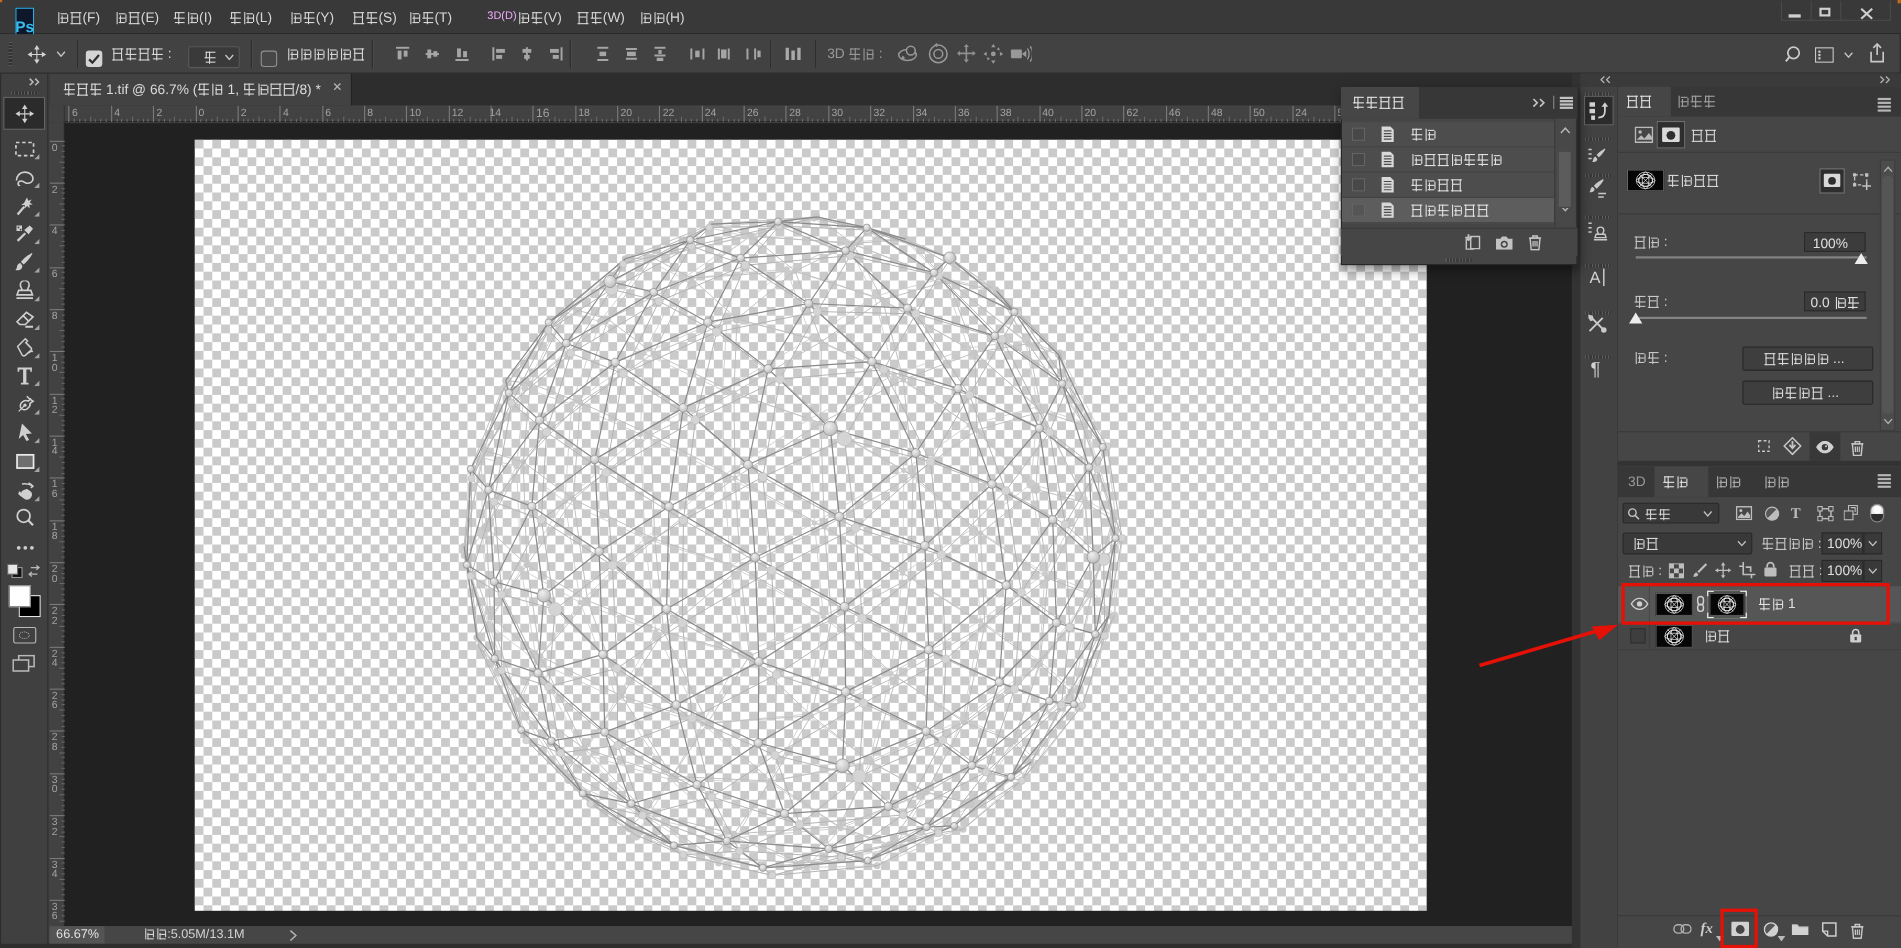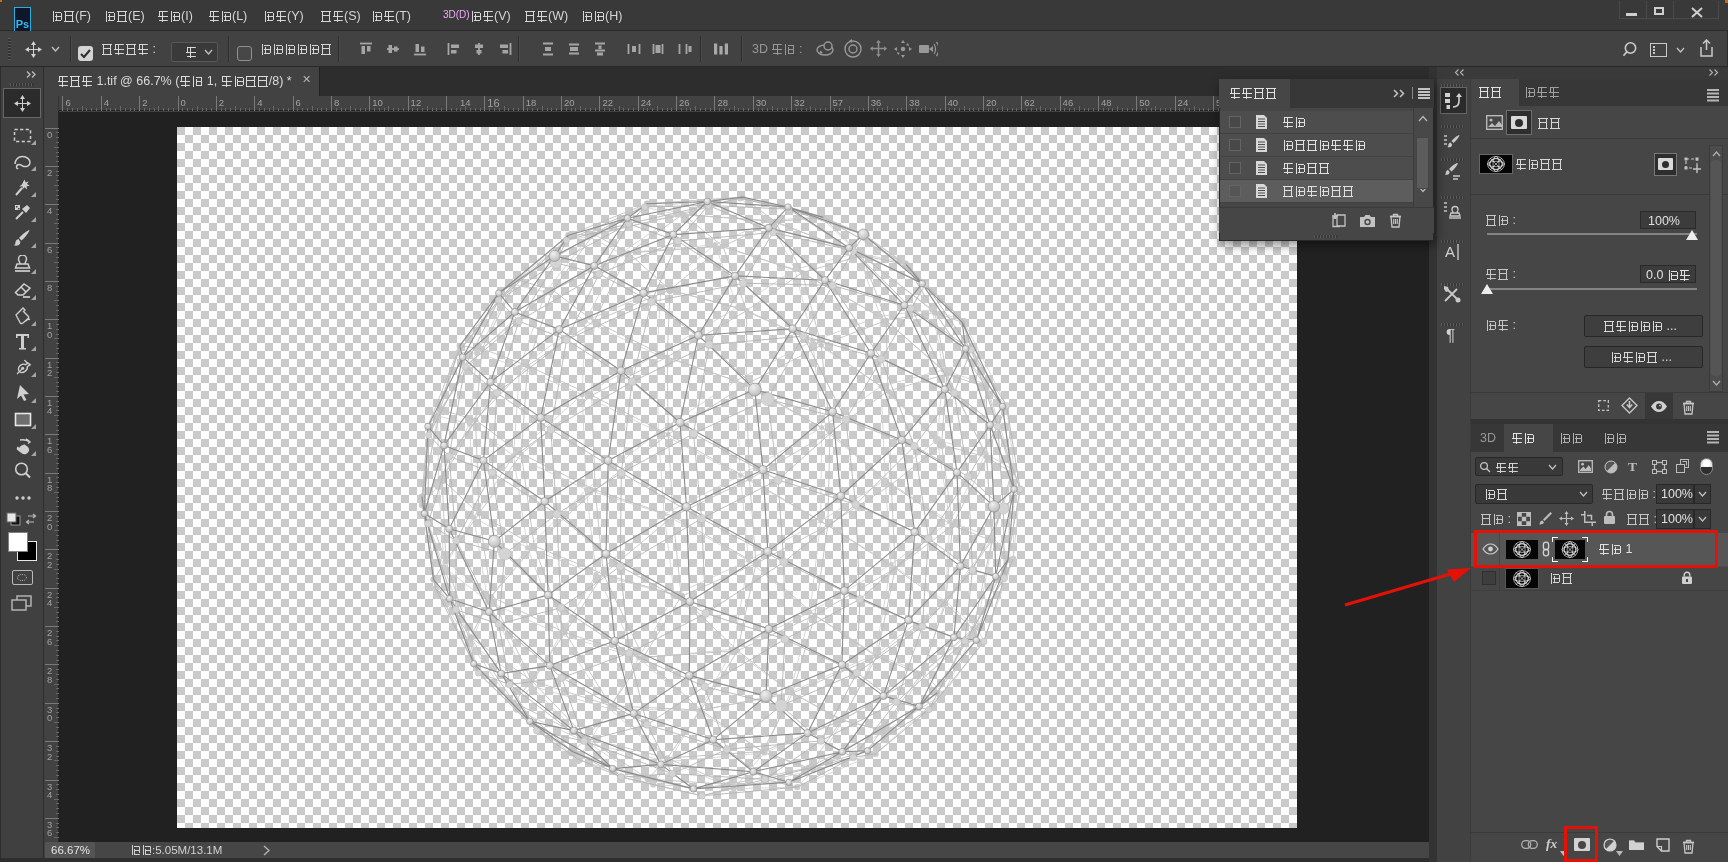--- a/index.html
+++ b/index.html
@@ -11,21 +11,21 @@
 .sep{position:absolute;width:1px;background:#2d2d2d;box-shadow:1px 0 0 #4a4a4a}
 .grip{position:absolute;width:3px}
 .ic{position:absolute;display:flex;align-items:center;justify-content:center}
 .tx{position:absolute;white-space:nowrap}
 </style></head>
 <body>
 
 <div class="a" style="left:0;top:0;width:1728px;height:31px;background:#393939;border-bottom:1px solid #2a2a2a"></div>
 <div class="a" style="left:0;top:0;width:2px;height:2px;background:#c96a1b"></div>
 <div class="a" style="left:1725px;top:0;width:3px;height:3px;background:#c96a1b"></div>
-<div class="a" style="left:14px;top:7px;width:17px;height:33px;background:#0f172a;border:1.5px solid #2cadde;color:#35bdf2;font-size:11px;font-weight:bold;display:flex;align-items:center;justify-content:center">Ps</div>
+<div class="a" style="left:14px;top:7px;width:17px;height:33px;background:#0f172a;border:1.5px solid #2cadde;color:#35bdf2;font-size:14px;font-weight:bold;display:flex;align-items:center;justify-content:center">Ps</div>
 <div class="tx" id="menus" style="top:9px;height:14px;font-size:12.5px;color:#d6d6d6"></div>
 
 <div class="a" style="left:1619px;top:1px;width:100px;height:18px;border:1px solid #4a4a4a;border-top:none"></div>
 <div class="a" style="left:1646px;top:1px;width:1px;height:18px;background:#4a4a4a"></div>
 <div class="a" style="left:1673px;top:1px;width:1px;height:18px;background:#4a4a4a"></div>
 <div class="a" style="left:1626px;top:13px;width:11px;height:2.5px;background:#cfcfcf"></div>
 <div class="a" style="left:1654px;top:7px;width:10px;height:8px;border:2px solid #cfcfcf"></div>
 <svg class="a" style="left:1691px;top:7px" width="12" height="11">
     <path d="M1 1l10 9M11 1 1 10" stroke="#cfcfcf" stroke-width="2"></path>
   </svg>
@@ -306,21 +306,21 @@
     <div class="a" style="left:348.6px;top:0;width:1px;height:15px;background:#7a7a7a"></div>
     <div class="a" style="left:351.6px;top:1px;font-size:9.5px;color:#a2a2a2">12</div>
     <div class="a" style="left:353.4px;top:12px;width:1px;height:3px;background:#686868"></div>
     <div class="a" style="left:358.2px;top:12px;width:1px;height:3px;background:#686868"></div>
     <div class="a" style="left:363.0px;top:12px;width:1px;height:3px;background:#686868"></div>
     <div class="a" style="left:367.8px;top:10px;width:1px;height:5px;background:#686868"></div>
     <div class="a" style="left:372.6px;top:12px;width:1px;height:3px;background:#686868"></div>
     <div class="a" style="left:377.4px;top:12px;width:1px;height:3px;background:#686868"></div>
     <div class="a" style="left:382.2px;top:12px;width:1px;height:3px;background:#686868"></div>
     <div class="a" style="left:386.9px;top:0;width:1px;height:15px;background:#7a7a7a"></div>
-    <div class="a" style="left:401px;top:1px;font-size:9.5px;color:#a2a2a2">14</div>
+    <div class="a" style="left:386px;top:1px;font-size:9.5px;color:#a2a2a2">14</div>
     <div class="a" style="left:391.7px;top:12px;width:1px;height:3px;background:#686868"></div>
     <div class="a" style="left:396.5px;top:12px;width:1px;height:3px;background:#686868"></div>
     <div class="a" style="left:401.3px;top:12px;width:1px;height:3px;background:#686868"></div>
     <div class="a" style="left:406.1px;top:10px;width:1px;height:5px;background:#686868"></div>
     <div class="a" style="left:410.9px;top:12px;width:1px;height:3px;background:#686868"></div>
     <div class="a" style="left:415.7px;top:12px;width:1px;height:3px;background:#686868"></div>
     <div class="a" style="left:420.5px;top:12px;width:1px;height:3px;background:#686868"></div>
     <div class="a" style="left:425.3px;top:0;width:1px;height:15px;background:#7a7a7a"></div>
     <div class="a" style="left:428.3px;top:1px;font-size:11px;color:#a2a2a2">16</div>
     <div class="a" style="left:430.1px;top:12px;width:1px;height:3px;background:#686868"></div>
@@ -396,21 +396,21 @@
     <div class="a" style="left:732.1px;top:0;width:1px;height:15px;background:#7a7a7a"></div>
     <div class="a" style="left:735.1px;top:1px;font-size:9.5px;color:#a2a2a2">32</div>
     <div class="a" style="left:736.9px;top:12px;width:1px;height:3px;background:#686868"></div>
     <div class="a" style="left:741.7px;top:12px;width:1px;height:3px;background:#686868"></div>
     <div class="a" style="left:746.5px;top:12px;width:1px;height:3px;background:#686868"></div>
     <div class="a" style="left:751.3px;top:10px;width:1px;height:5px;background:#686868"></div>
     <div class="a" style="left:756.1px;top:12px;width:1px;height:3px;background:#686868"></div>
     <div class="a" style="left:760.9px;top:12px;width:1px;height:3px;background:#686868"></div>
     <div class="a" style="left:765.7px;top:12px;width:1px;height:3px;background:#686868"></div>
     <div class="a" style="left:770.5px;top:0;width:1px;height:15px;background:#7a7a7a"></div>
-    <div class="a" style="left:773.5px;top:1px;font-size:9.5px;color:#a2a2a2">57</div>
+    <div class="a" style="left:773.5px;top:1px;font-size:9.5px;color:#a2a2a2">34</div>
     <div class="a" style="left:775.2px;top:12px;width:1px;height:3px;background:#686868"></div>
     <div class="a" style="left:780.0px;top:12px;width:1px;height:3px;background:#686868"></div>
     <div class="a" style="left:784.8px;top:12px;width:1px;height:3px;background:#686868"></div>
     <div class="a" style="left:789.6px;top:10px;width:1px;height:5px;background:#686868"></div>
     <div class="a" style="left:794.4px;top:12px;width:1px;height:3px;background:#686868"></div>
     <div class="a" style="left:799.2px;top:12px;width:1px;height:3px;background:#686868"></div>
     <div class="a" style="left:804.0px;top:12px;width:1px;height:3px;background:#686868"></div>
     <div class="a" style="left:808.8px;top:0;width:1px;height:15px;background:#7a7a7a"></div>
     <div class="a" style="left:811.8px;top:1px;font-size:9.5px;color:#a2a2a2">36</div>
     <div class="a" style="left:813.6px;top:12px;width:1px;height:3px;background:#686868"></div>

